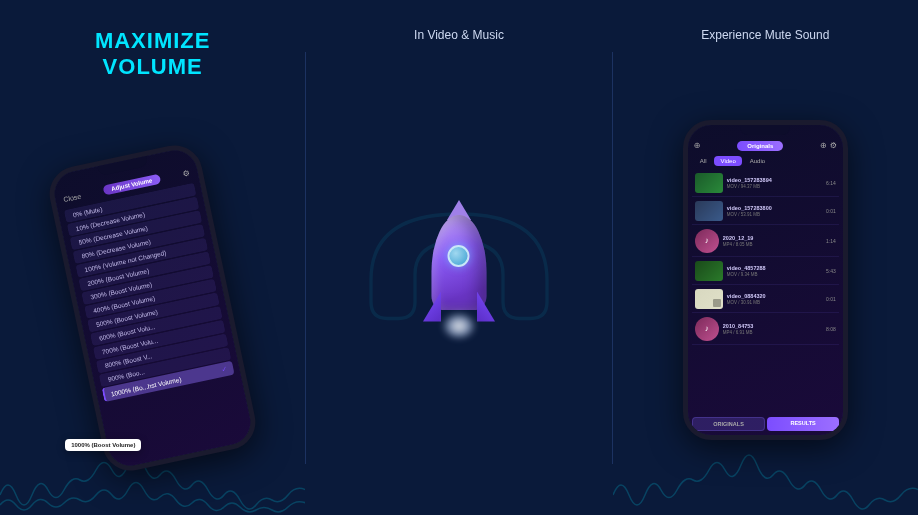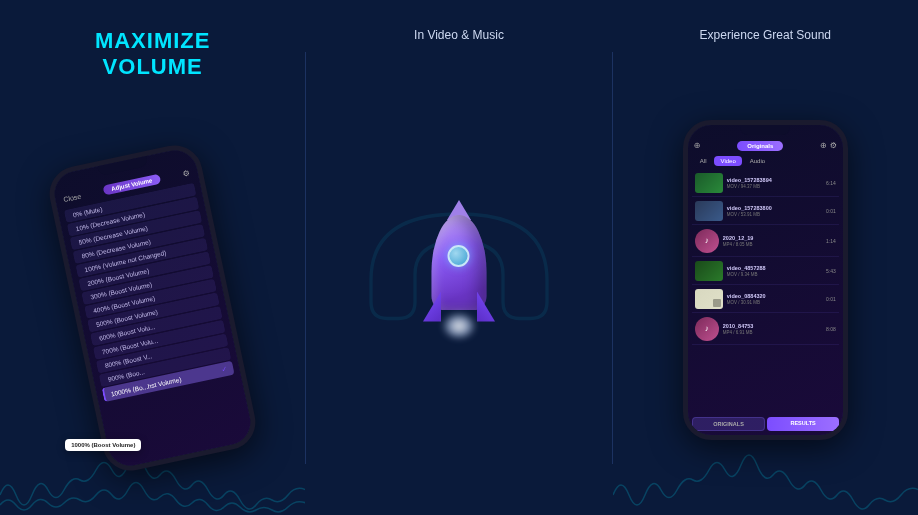--- a/index.html
+++ b/index.html
@@ -488,21 +488,21 @@
 
 <div class="divider"></div>
 
 <div class="panel">
   <svg class="wave-bg" viewBox="0 0 306 80" preserveAspectRatio="none" xmlns="http://www.w3.org/2000/svg">
     <g stroke="#00e5ff" stroke-width="1.5" fill="none">
       <path d="M0,60 Q8,40 16,60 Q24,80 32,60 Q40,40 48,55 Q56,70 64,55 Q72,40 80,45 Q88,50 96,35 Q104,20 112,35 Q120,50 128,30 Q136,10 144,30 Q152,50 160,40 Q168,30 176,45 Q184,60 192,50 Q200,40 208,55 Q216,70 224,60 Q232,50 240,65 Q248,80 256,70 Q264,60 272,65 Q280,70 288,60 Q296,50 306,55"></path>
     </g>
   </svg>
 
-  <div class="panel-subtitle">Experience Great Sound</div>
+  <div class="panel-subtitle">Experience Mute Sound</div>
 
   <div class="phone-wrapper">
     <div class="phone" style="width:165px; height:320px;">
       <div class="phone-notch"></div>
       <div class="phone-screen-3">
         <div class="phone3-topbar">
           <span class="icon-dots">⊕</span>
           <span class="originals-pill">Originals</span>
           <span style="display:flex; gap:3px;">
             <span class="icon-dots">⊕</span>

